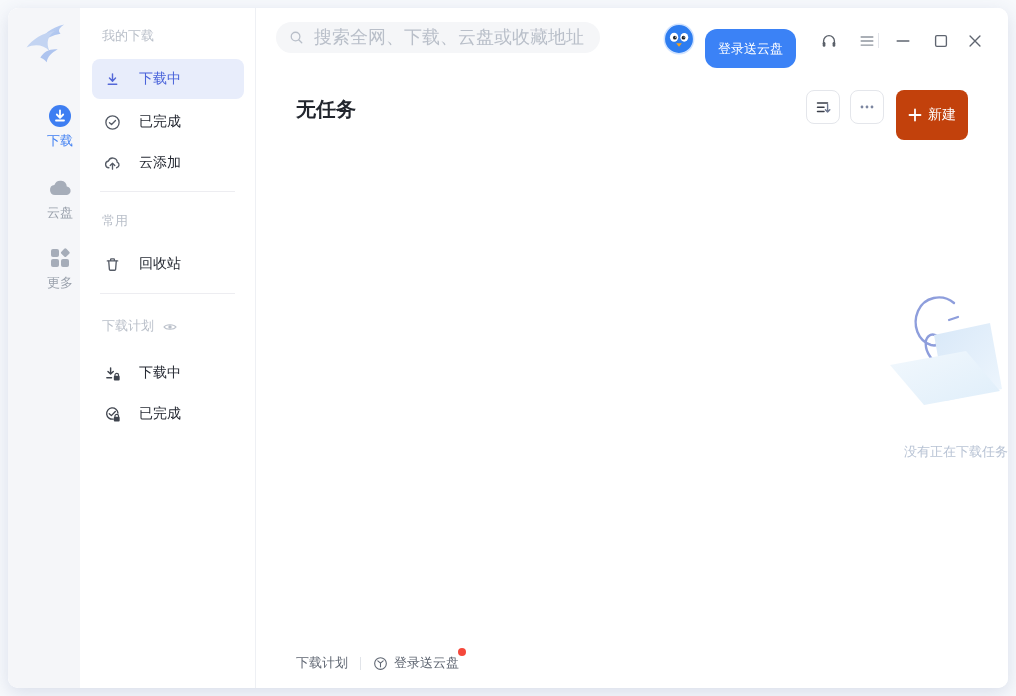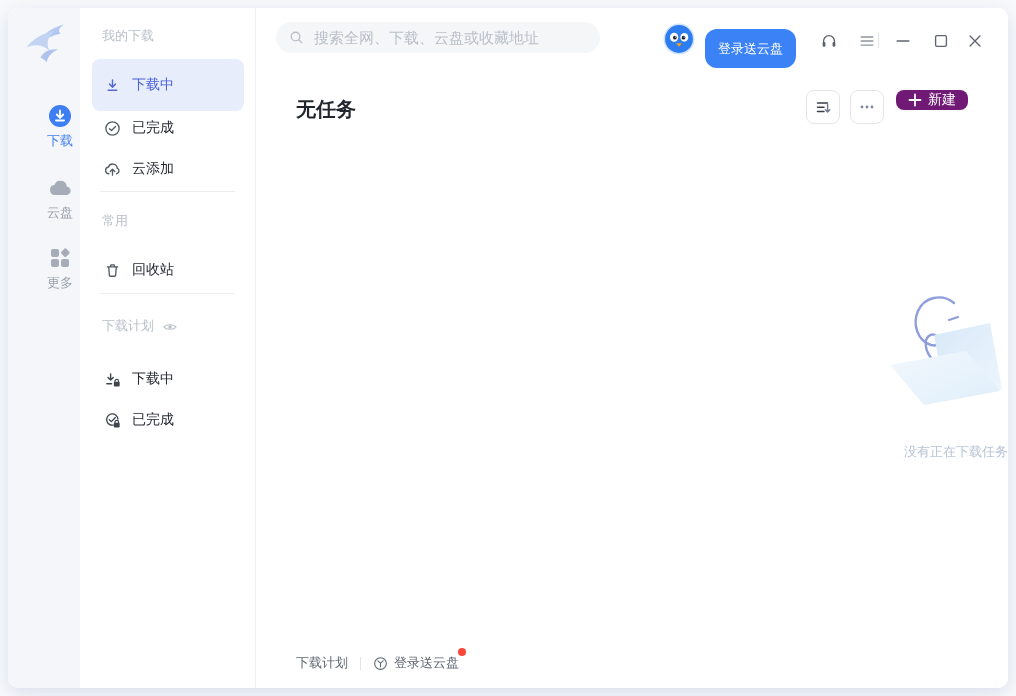--- a/index.html
+++ b/index.html
@@ -14,44 +14,44 @@
   .rail-item{position:absolute;left:16px;width:72px;text-align:center;cursor:pointer;}
   .rail-item .ric{display:block;margin:0 auto;width:24px;height:24px;}
   .rail-item .rlabel{display:block;margin-top:4px;font-size:13px;color:#9aa1ac;}
   .rail-item.active .rlabel{color:#3e7ef2;}
   #rail-download{top:96px;} #rail-cloud{top:168px;} #rail-more{top:238px;}
 
   
   .sidebar{width:176px;flex:none;position:relative;background:#fff;border-right:1px solid #eef0f4;}
   .sec-header{position:absolute;left:22px;height:16px;font-size:13px;color:#b9bfc9;
     display:flex;align-items:flex-end;gap:8px;}
-  .side-row{position:absolute;left:12px;width:152px;height:52px;border-radius:8px;
-    display:flex;align-items:center;gap:11px;padding:0 12px;font-size:14px;color:#262a33;cursor:pointer;}
+  .side-row{position:absolute;left:12px;width:152px;height:40px;border-radius:8px;
+    display:flex;align-items:center;gap:18px;padding:0 12px;font-size:14px;color:#262a33;cursor:pointer;}
   .side-row.active{background:#e8edfb;color:#4a63da;}
   .side-row svg{flex:none;}
   .divider{position:absolute;left:20px;right:20px;border-top:1px solid #ededf1;}
 
   
   .main{flex:1;position:relative;background:#fff;}
   .search{position:absolute;left:20px;top:14px;width:324px;height:31px;background:#f5f6f8;
     border-radius:16px;display:flex;align-items:center;gap:8px;padding:0 13px;}
-  .search input{flex:1;border:none;background:transparent;outline:none;font-size:15px;color:#333;
+  .search input{flex:1;border:none;background:transparent;outline:none;font-size:18px;color:#333;
     font-family:"Liberation Sans",sans-serif;}
   .search input::placeholder{color:#b9bfc9;}
   .avatar{position:absolute;left:407px;top:15px;width:32px;height:32px;cursor:pointer;}
   .login-btn{position:absolute;left:449px;top:21px;height:39px;padding:0 13px;background:#3b82f6;
     color:#fff;font-size:13px;border:none;border-radius:12px;line-height:23px;cursor:pointer;
     font-family:Liberation Sans, sans-serif;}
   .top-ic{position:absolute;top:24px;width:18px;height:18px;cursor:pointer;}
   .vdiv{position:absolute;left:622px;top:25px;height:15px;border-left:1px solid #e3e5ea;}
 
   .page-title{position:absolute;left:40px;top:88px;font-size:20px;font-weight:bold;color:#22262e;}
   .tool-btn{position:absolute;top:82px;width:34px;height:34px;border:1px solid #e4e6eb;background:#fff;
     border-radius:8px;display:flex;align-items:center;justify-content:center;cursor:pointer;}
-  .btn-new{position:absolute;left:640px;top:82px;width:72px;height:20px;background:#701a75;border:none;
+  .btn-new{position:absolute;left:640px;top:82px;width:72px;height:50px;background:#c2410c;border:none;
     border-radius:8px;color:#fff;font-size:14px;display:flex;align-items:center;justify-content:center;
     gap:6px;cursor:pointer;font-family:"Liberation Sans",sans-serif;}
 
   .empty{position:absolute;left:0;right:0;top:283px;text-align:right;}
   .empty-text{margin-top:26px;font-size:13px;color:#b8c3d4;}
 
   .footer{position:absolute;left:40px;bottom:16px;display:flex;align-items:center;gap:12px;
     font-size:13px;color:#5f6672;}
   .footer .fdiv{height:13px;border-left:1px solid #e1e4e9;}
   .flink{display:flex;align-items:center;gap:6px;cursor:pointer;position:relative;}

